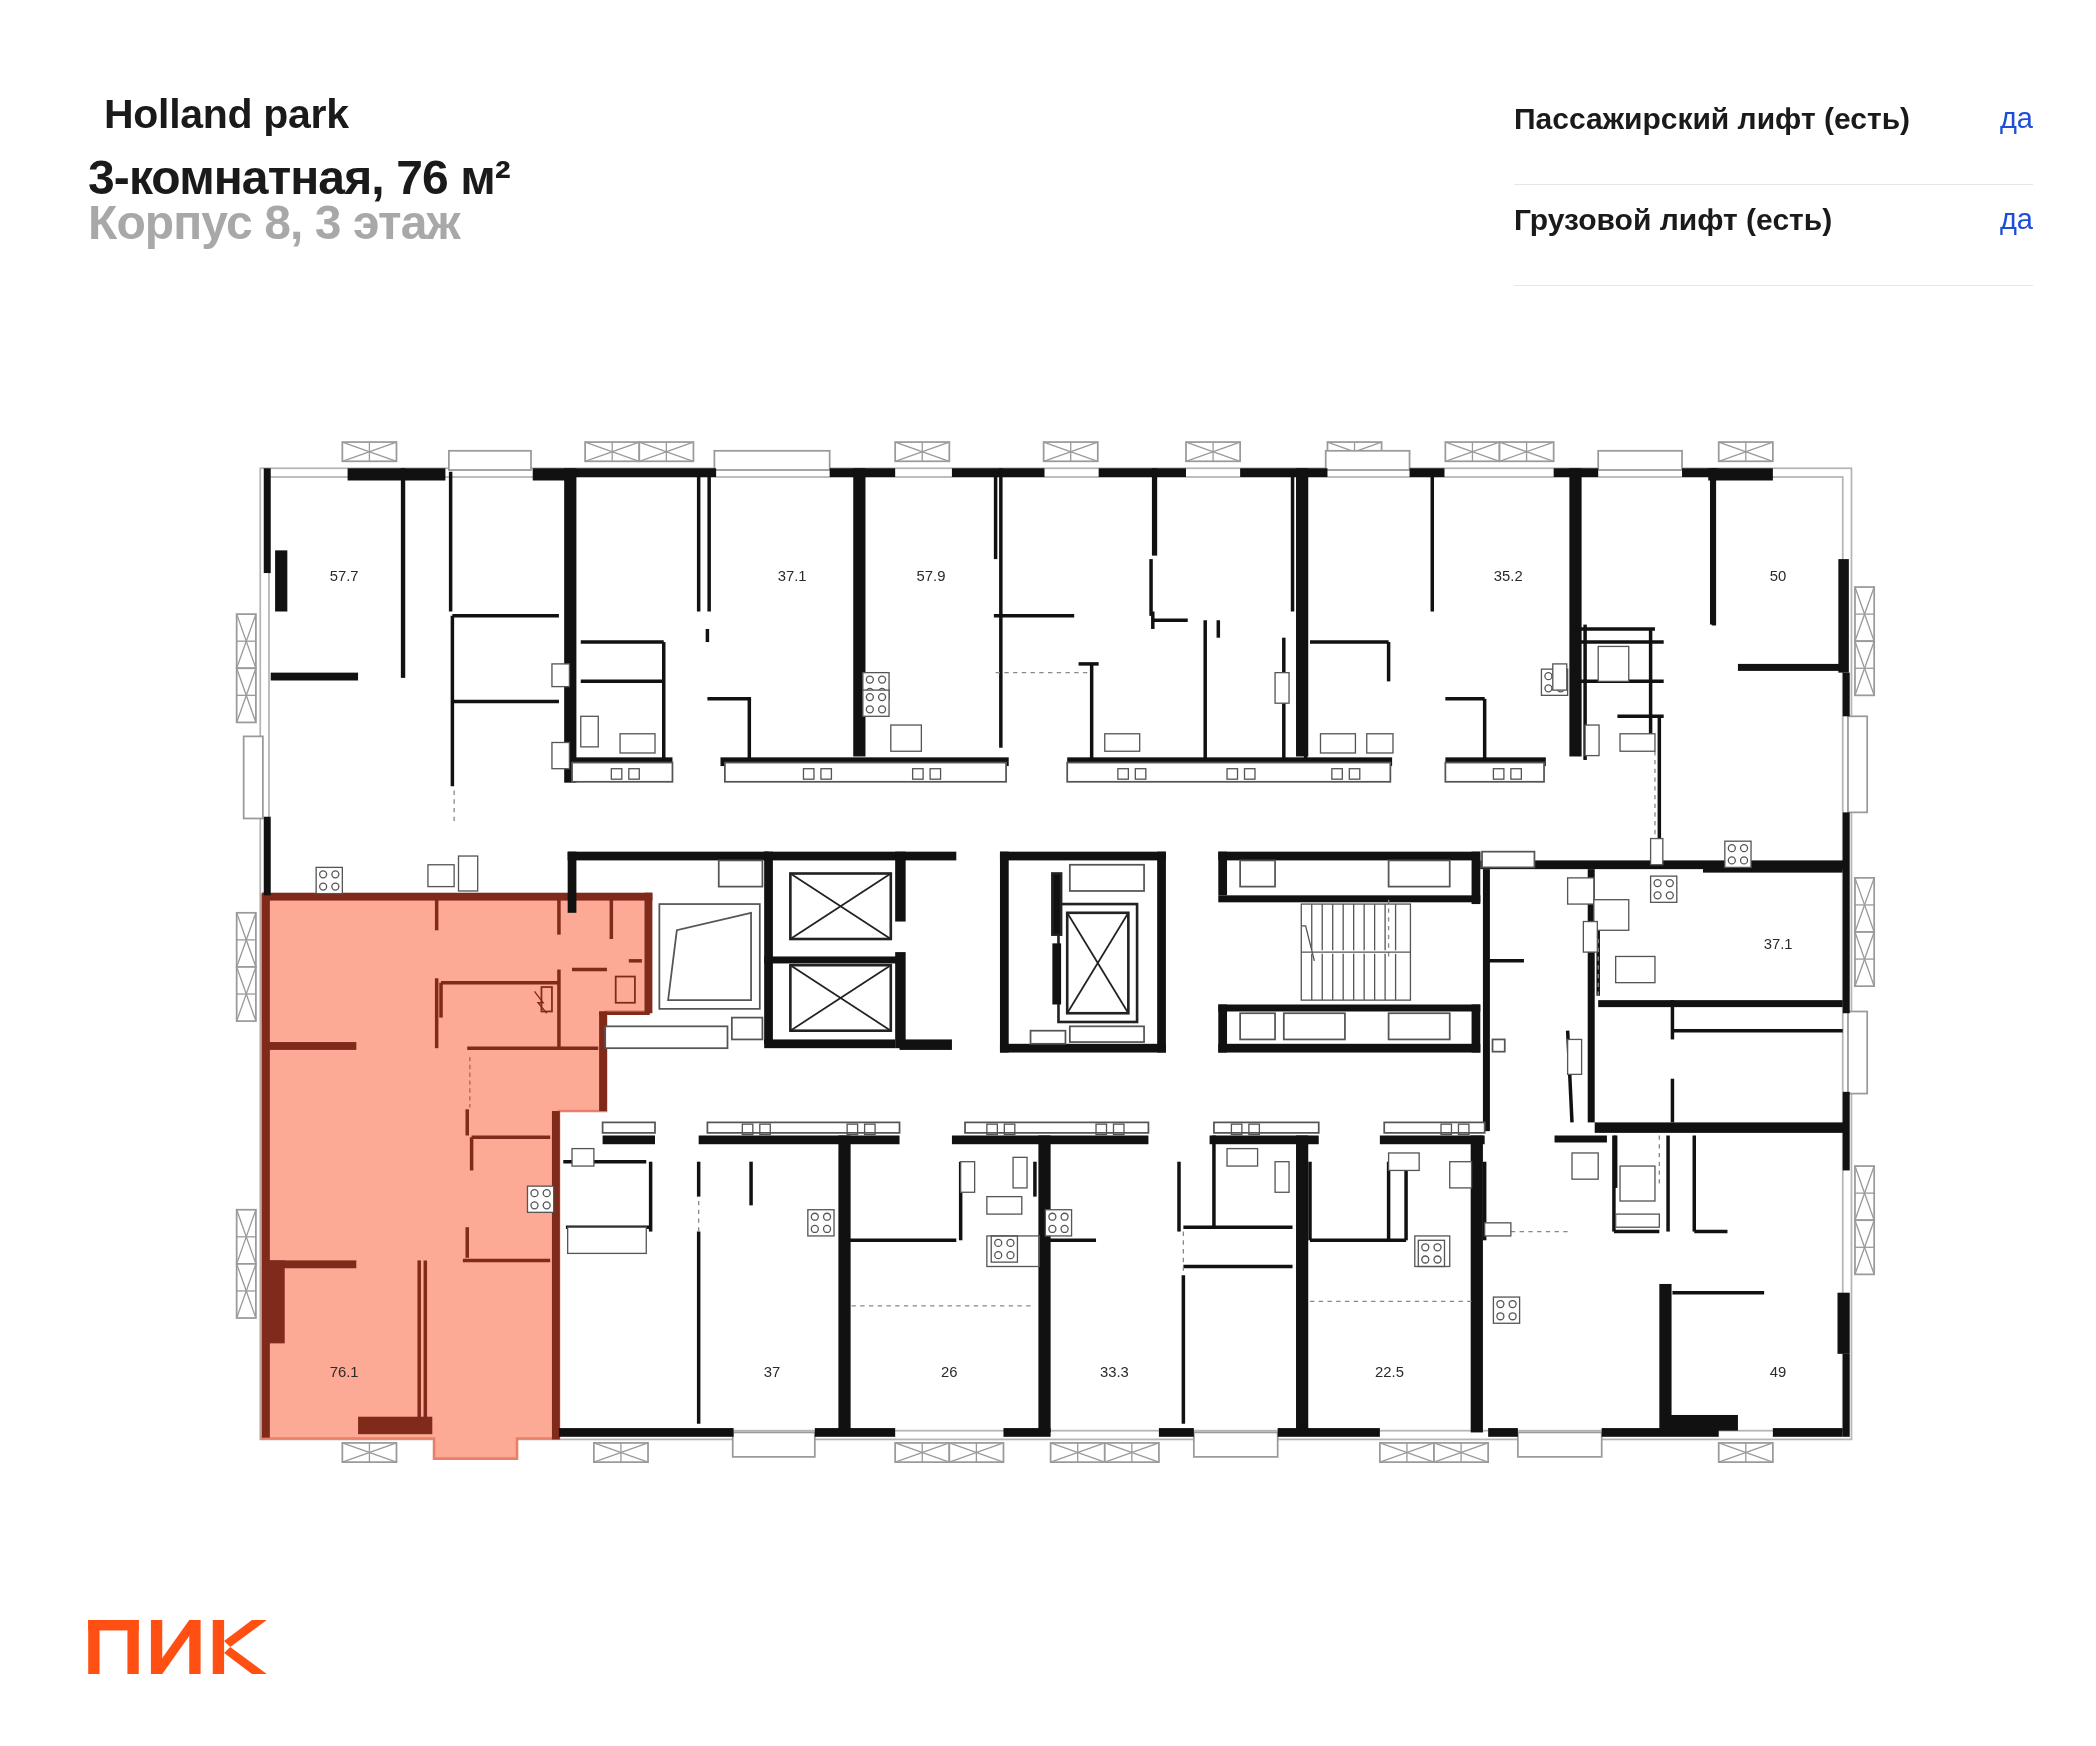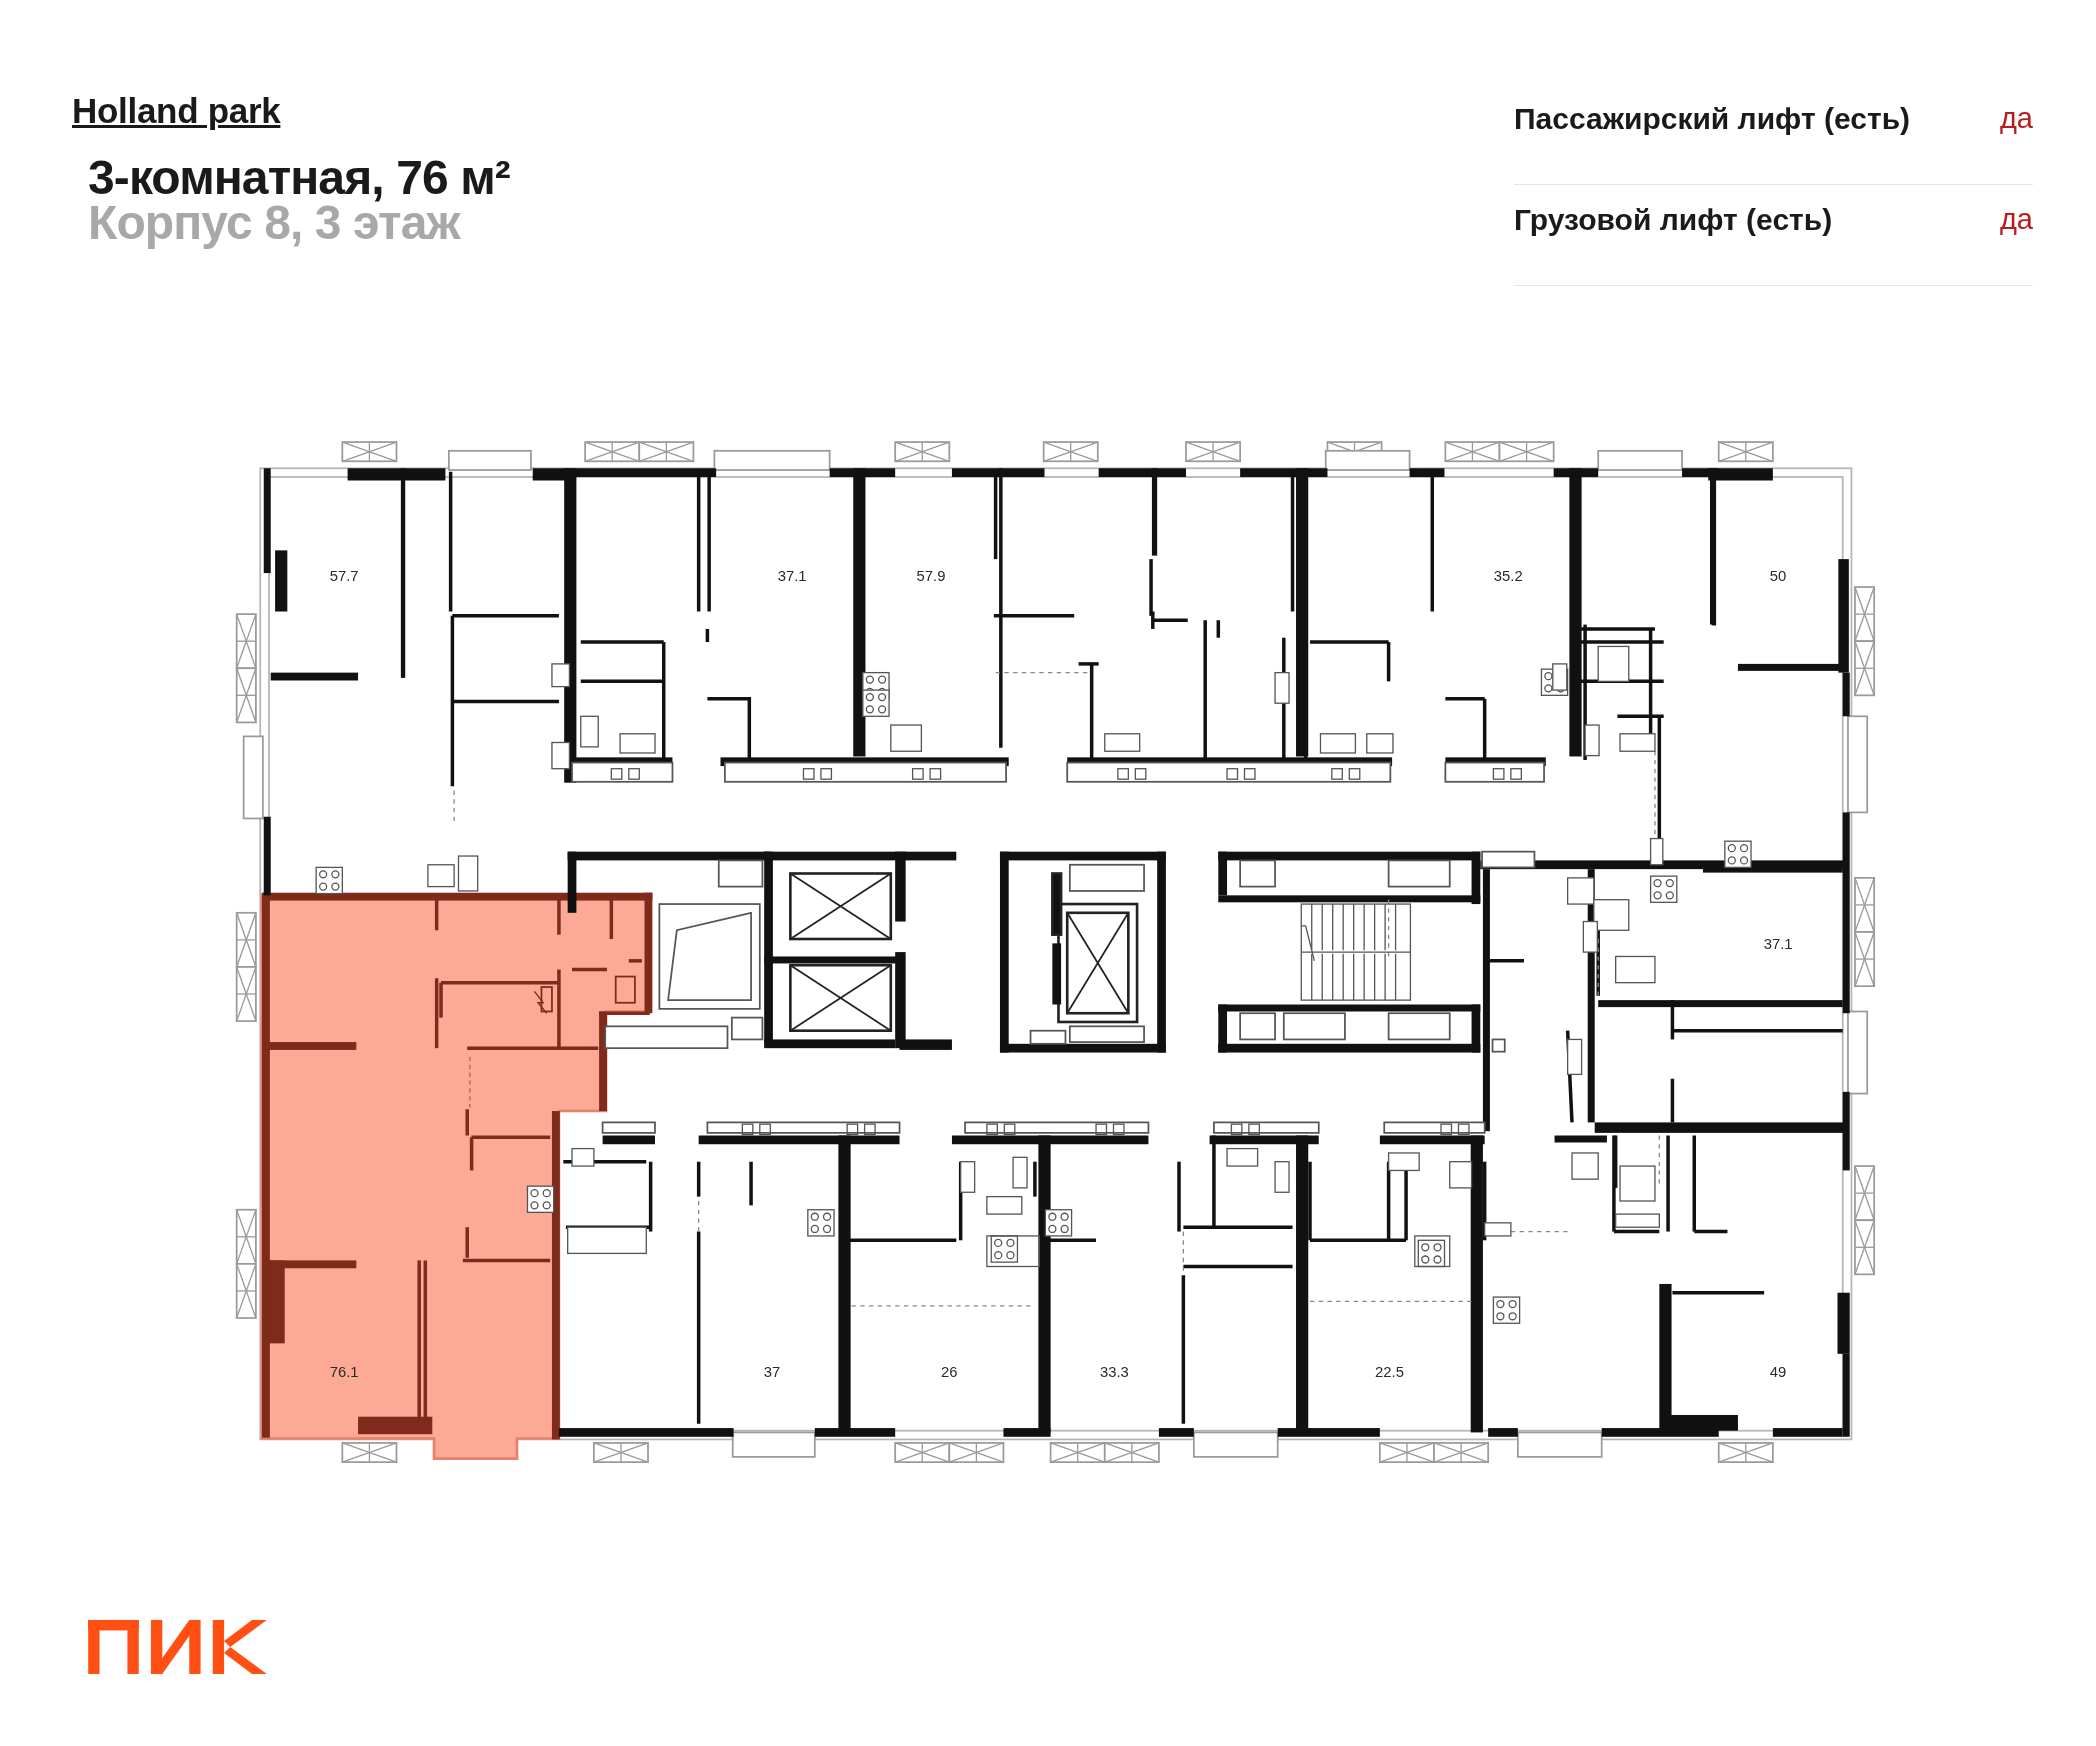--- a/index.html
+++ b/index.html
@@ -1,25 +1,25 @@
 <!DOCTYPE html>
 <html style="font-size:14px"><head>
 <meta charset="utf-8">
 <style>
   html, body { margin: 0; padding: 0; background: #ffffff; }
   body { width: 2096px; height: 1747px; position: relative; overflow: hidden;
          font-family: "Liberation Sans", "DejaVu Sans", sans-serif; color: #1a1a1a; }
-  .project { position: absolute; left: 72px; top: 91px; font-size: 35px; font-weight: 700; letter-spacing: -0.3px; text-decoration: underline; }
+  .project { position: absolute; left: 104px; top: 91px; font-size: 41px; font-weight: 700; letter-spacing: -0.3px; }
   .apt-title { position: absolute; left: 88px; top: 150px; font-size: 48px; font-weight: 700; letter-spacing: -0.9px; }
   .apt-sub { position: absolute; left: 88px; top: 195px; font-size: 48px; font-weight: 700; color: #a8a8a8; letter-spacing: -0.9px; }
   .specs { position: absolute; left: 1514px; top: 84px; width: 519px; }
   .spec-row { display: flex; justify-content: space-between; align-items: center; height: 101px; border-bottom: 1.7px solid #e6e6e6; box-sizing: border-box; padding-bottom: 31px; }
   .spec-row + .spec-row { padding-top: 0; }
   .spec-label { font-size: 30px; font-weight: 700; }
-  .spec-value { font-size: 29px; color: #b91c1c; }
+  .spec-value { font-size: 29px; color: #1d4ed8; }
   .logo { position: absolute; left: 88px; top: 1620px; }
   .plan { position: absolute; left: 0; top: 0; }
   .room-label { font-family: "Liberation Sans", sans-serif; font-size: 17px; fill: #2a2a2a; }
 </style>
 </head>
 <body>
 
 <div class="project">Holland park</div>
 <div class="apt-title">3-комнатная, 76 м²</div>
 <div class="apt-sub">Корпус 8, 3 этаж</div>

